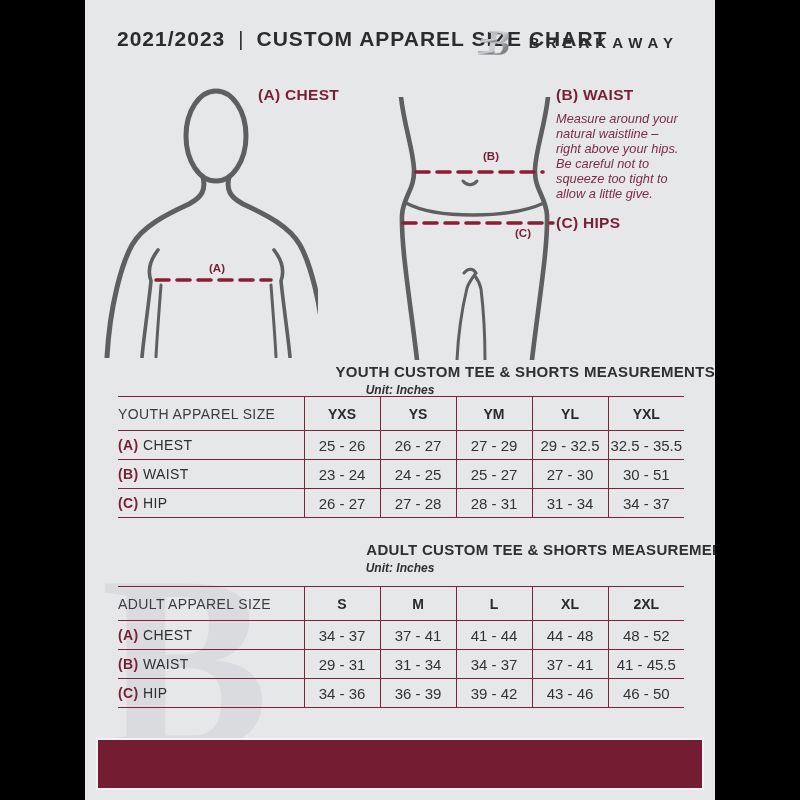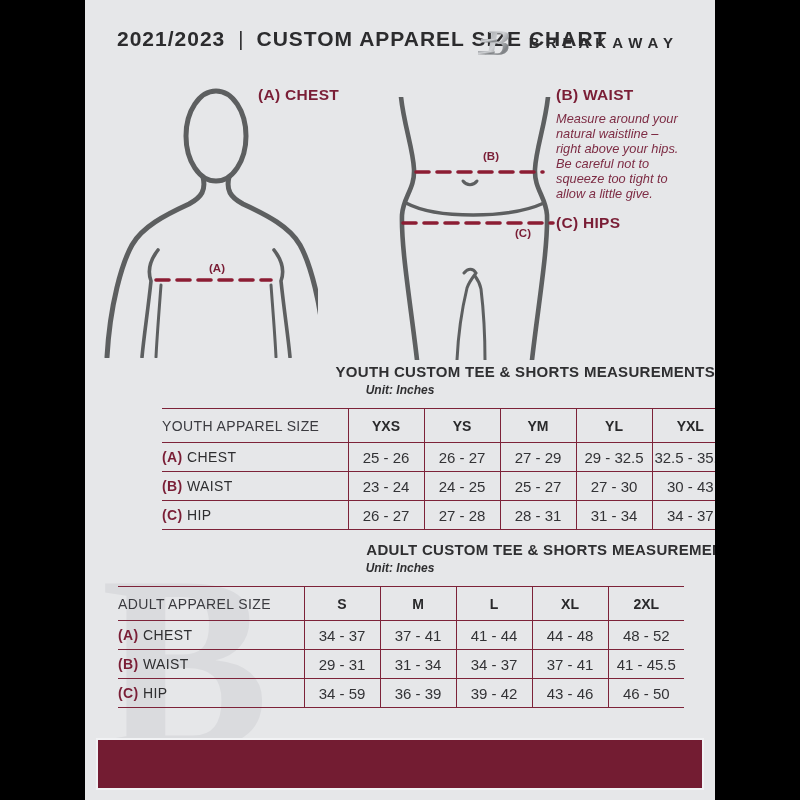--- a/index.html
+++ b/index.html
@@ -132,21 +132,21 @@
 Be careful not to
 squeeze too tight to
 allow a little give.</p>
       <div class="guide-gap"></div>
       <p class="guide-heading">(C) HIPS</p>
     </div>
 
     <div class="section-title" style="top:363px;">YOUTH CUSTOM TEE &amp; SHORTS MEASUREMENTS</div>
     <div class="unit-line" style="top:383px;">Unit: Inches</div>
 
-    <table class="size-table" style="top:408px;margin-left:44px;">
+    <table class="size-table" style="top:396px;">
       <colgroup>
           <col class="c-label">
           <col class="c-val">
           <col class="c-val">
           <col class="c-val">
           <col class="c-val">
           <col class="c-val">
         </colgroup>
       <thead>
         <tr>
@@ -166,21 +166,21 @@
           <td class="cell-val">27 - 29</td>
           <td class="cell-val">29 - 32.5</td>
           <td class="cell-val">32.5 - 35.5</td>
         </tr>
         <tr>
           <td class="row-label"><span class="row-prefix">(B)</span> <span>WAIST</span></td>
           <td class="cell-val">23 - 24</td>
           <td class="cell-val">24 - 25</td>
           <td class="cell-val">25 - 27</td>
           <td class="cell-val">27 - 30</td>
-          <td class="cell-val">30 - 43</td>
+          <td class="cell-val">30 - 51</td>
         </tr>
         <tr>
           <td class="row-label"><span class="row-prefix">(C)</span> <span>HIP</span></td>
           <td class="cell-val">26 - 27</td>
           <td class="cell-val">27 - 28</td>
           <td class="cell-val">28 - 31</td>
           <td class="cell-val">31 - 34</td>
           <td class="cell-val">34 - 37</td>
         </tr>
       </tbody>
@@ -220,21 +220,21 @@
         <tr>
           <td class="row-label"><span class="row-prefix">(B)</span> <span>WAIST</span></td>
           <td class="cell-val">29 - 31</td>
           <td class="cell-val">31 - 34</td>
           <td class="cell-val">34 - 37</td>
           <td class="cell-val">37 - 41</td>
           <td class="cell-val">41 - 45.5</td>
         </tr>
         <tr>
           <td class="row-label"><span class="row-prefix">(C)</span> <span>HIP</span></td>
-          <td class="cell-val">34 - 59</td>
+          <td class="cell-val">34 - 36</td>
           <td class="cell-val">36 - 39</td>
           <td class="cell-val">39 - 42</td>
           <td class="cell-val">43 - 46</td>
           <td class="cell-val">46 - 50</td>
         </tr>
       </tbody>
     </table>
 
     <div class="footer-bar"></div>
   </div>

